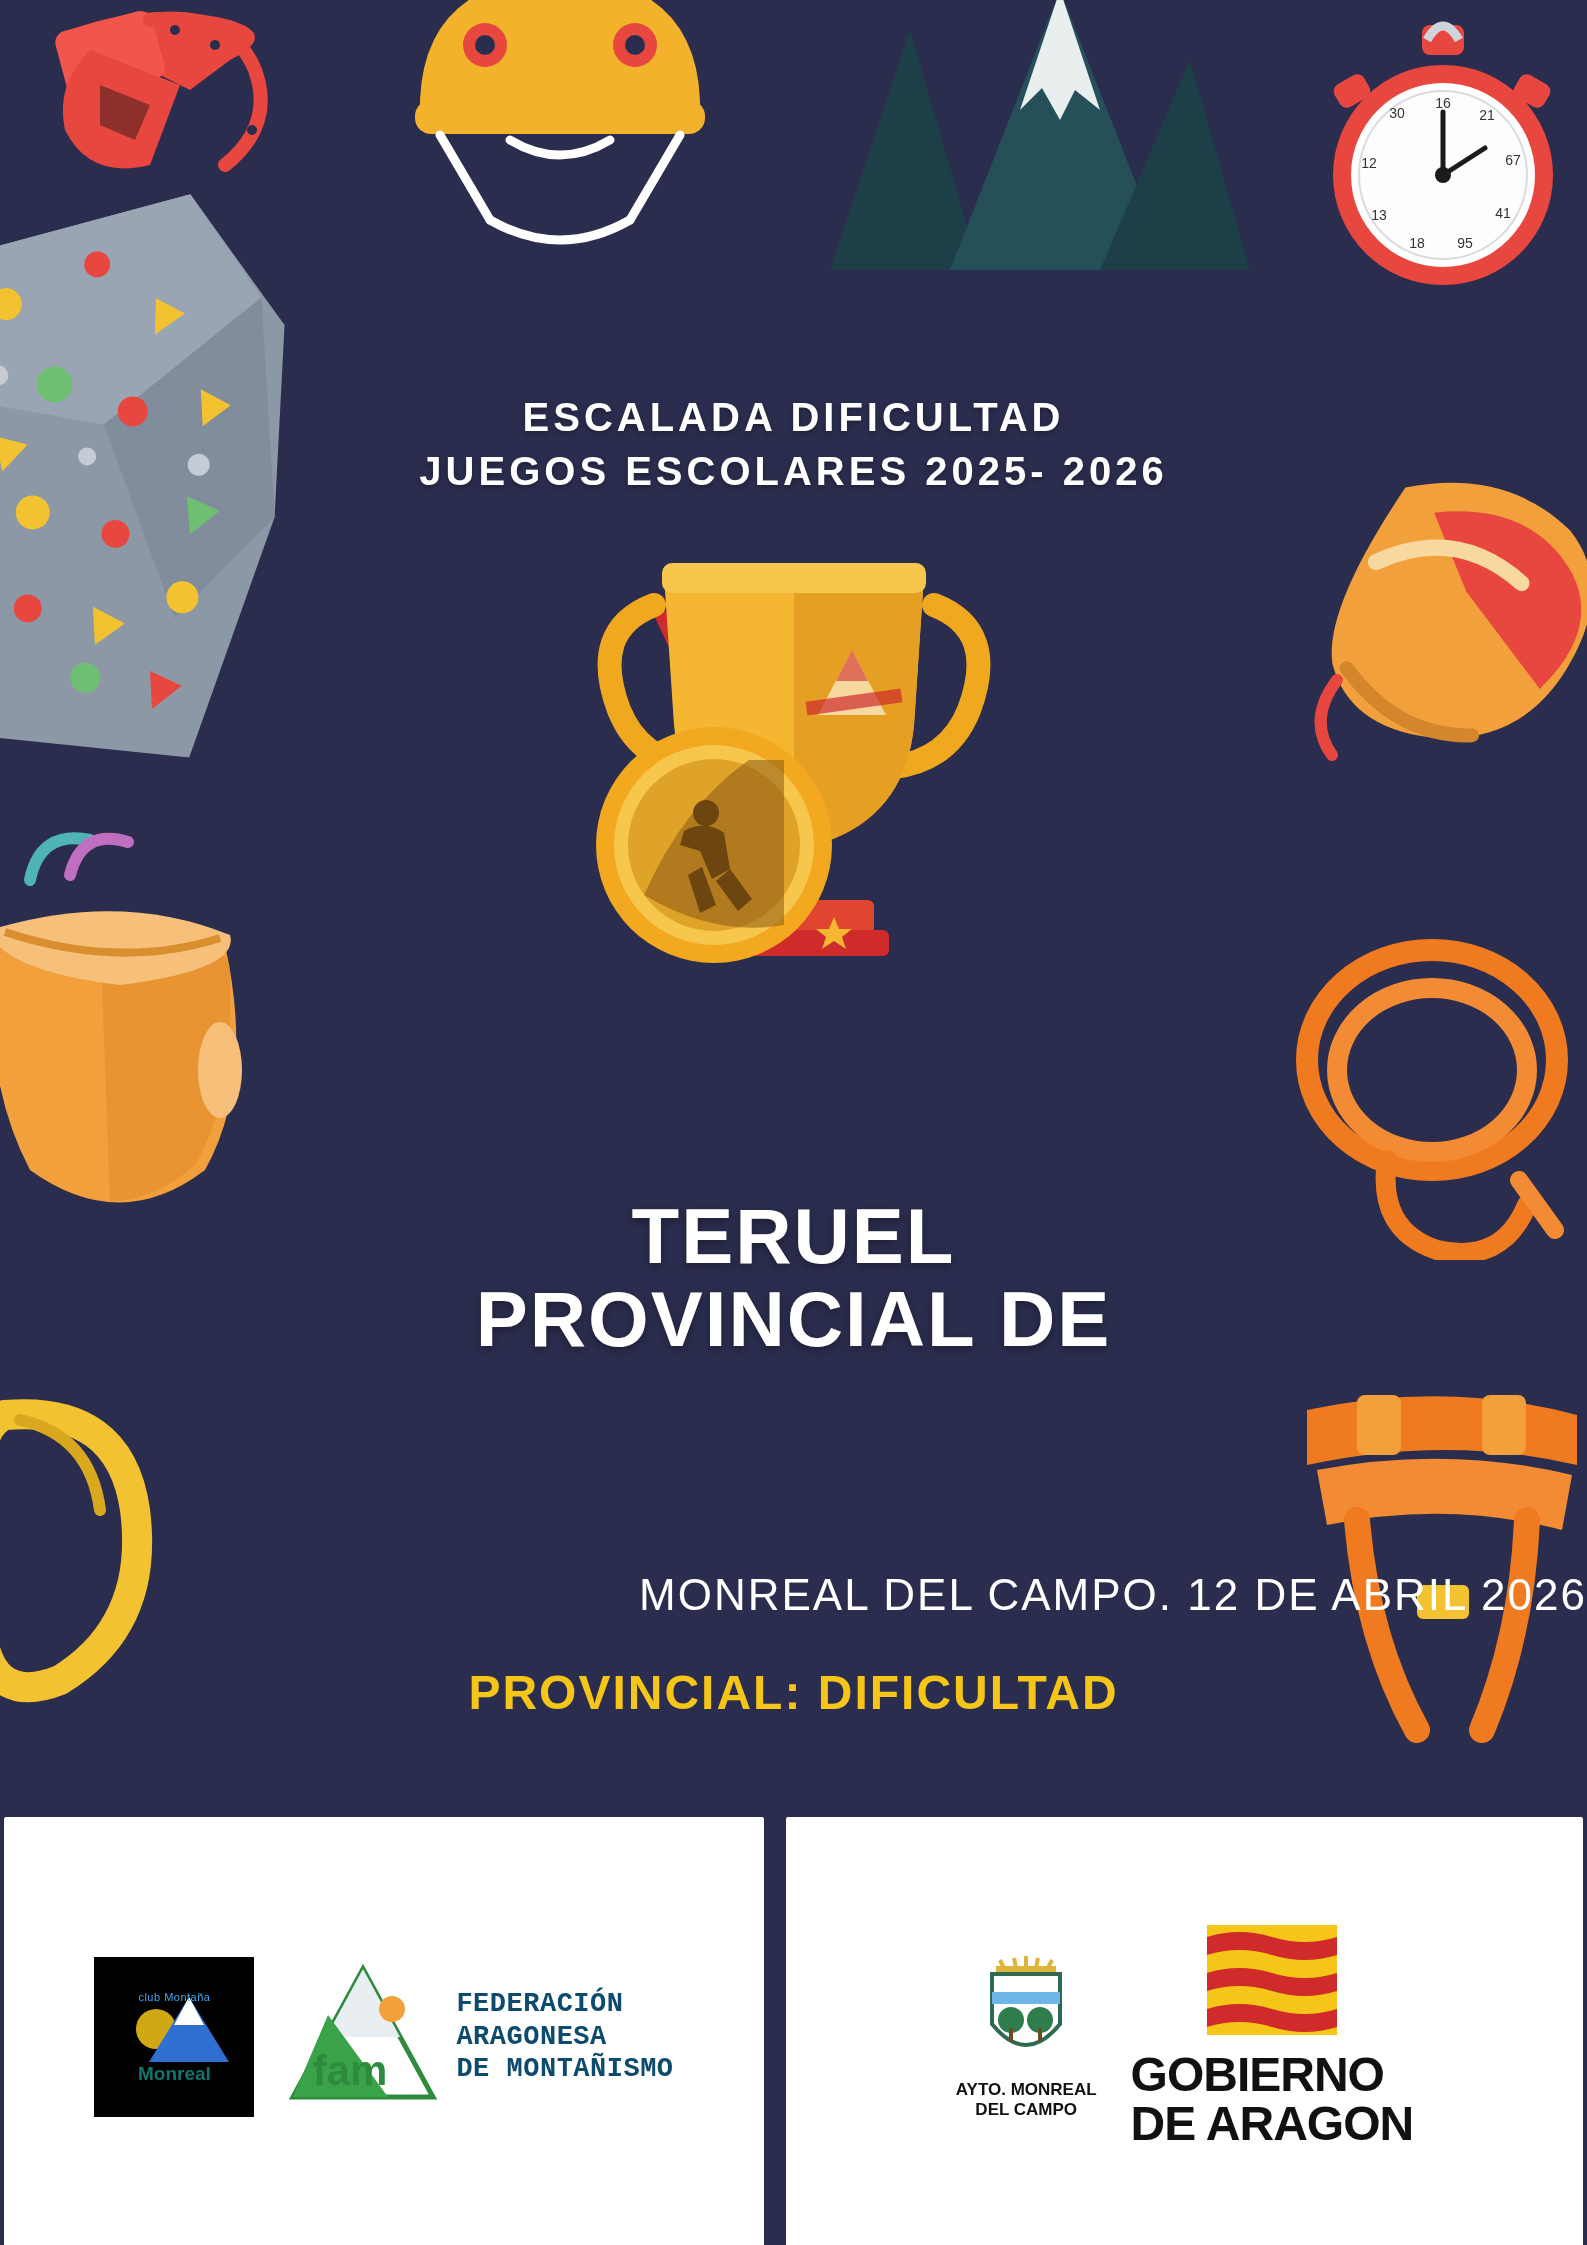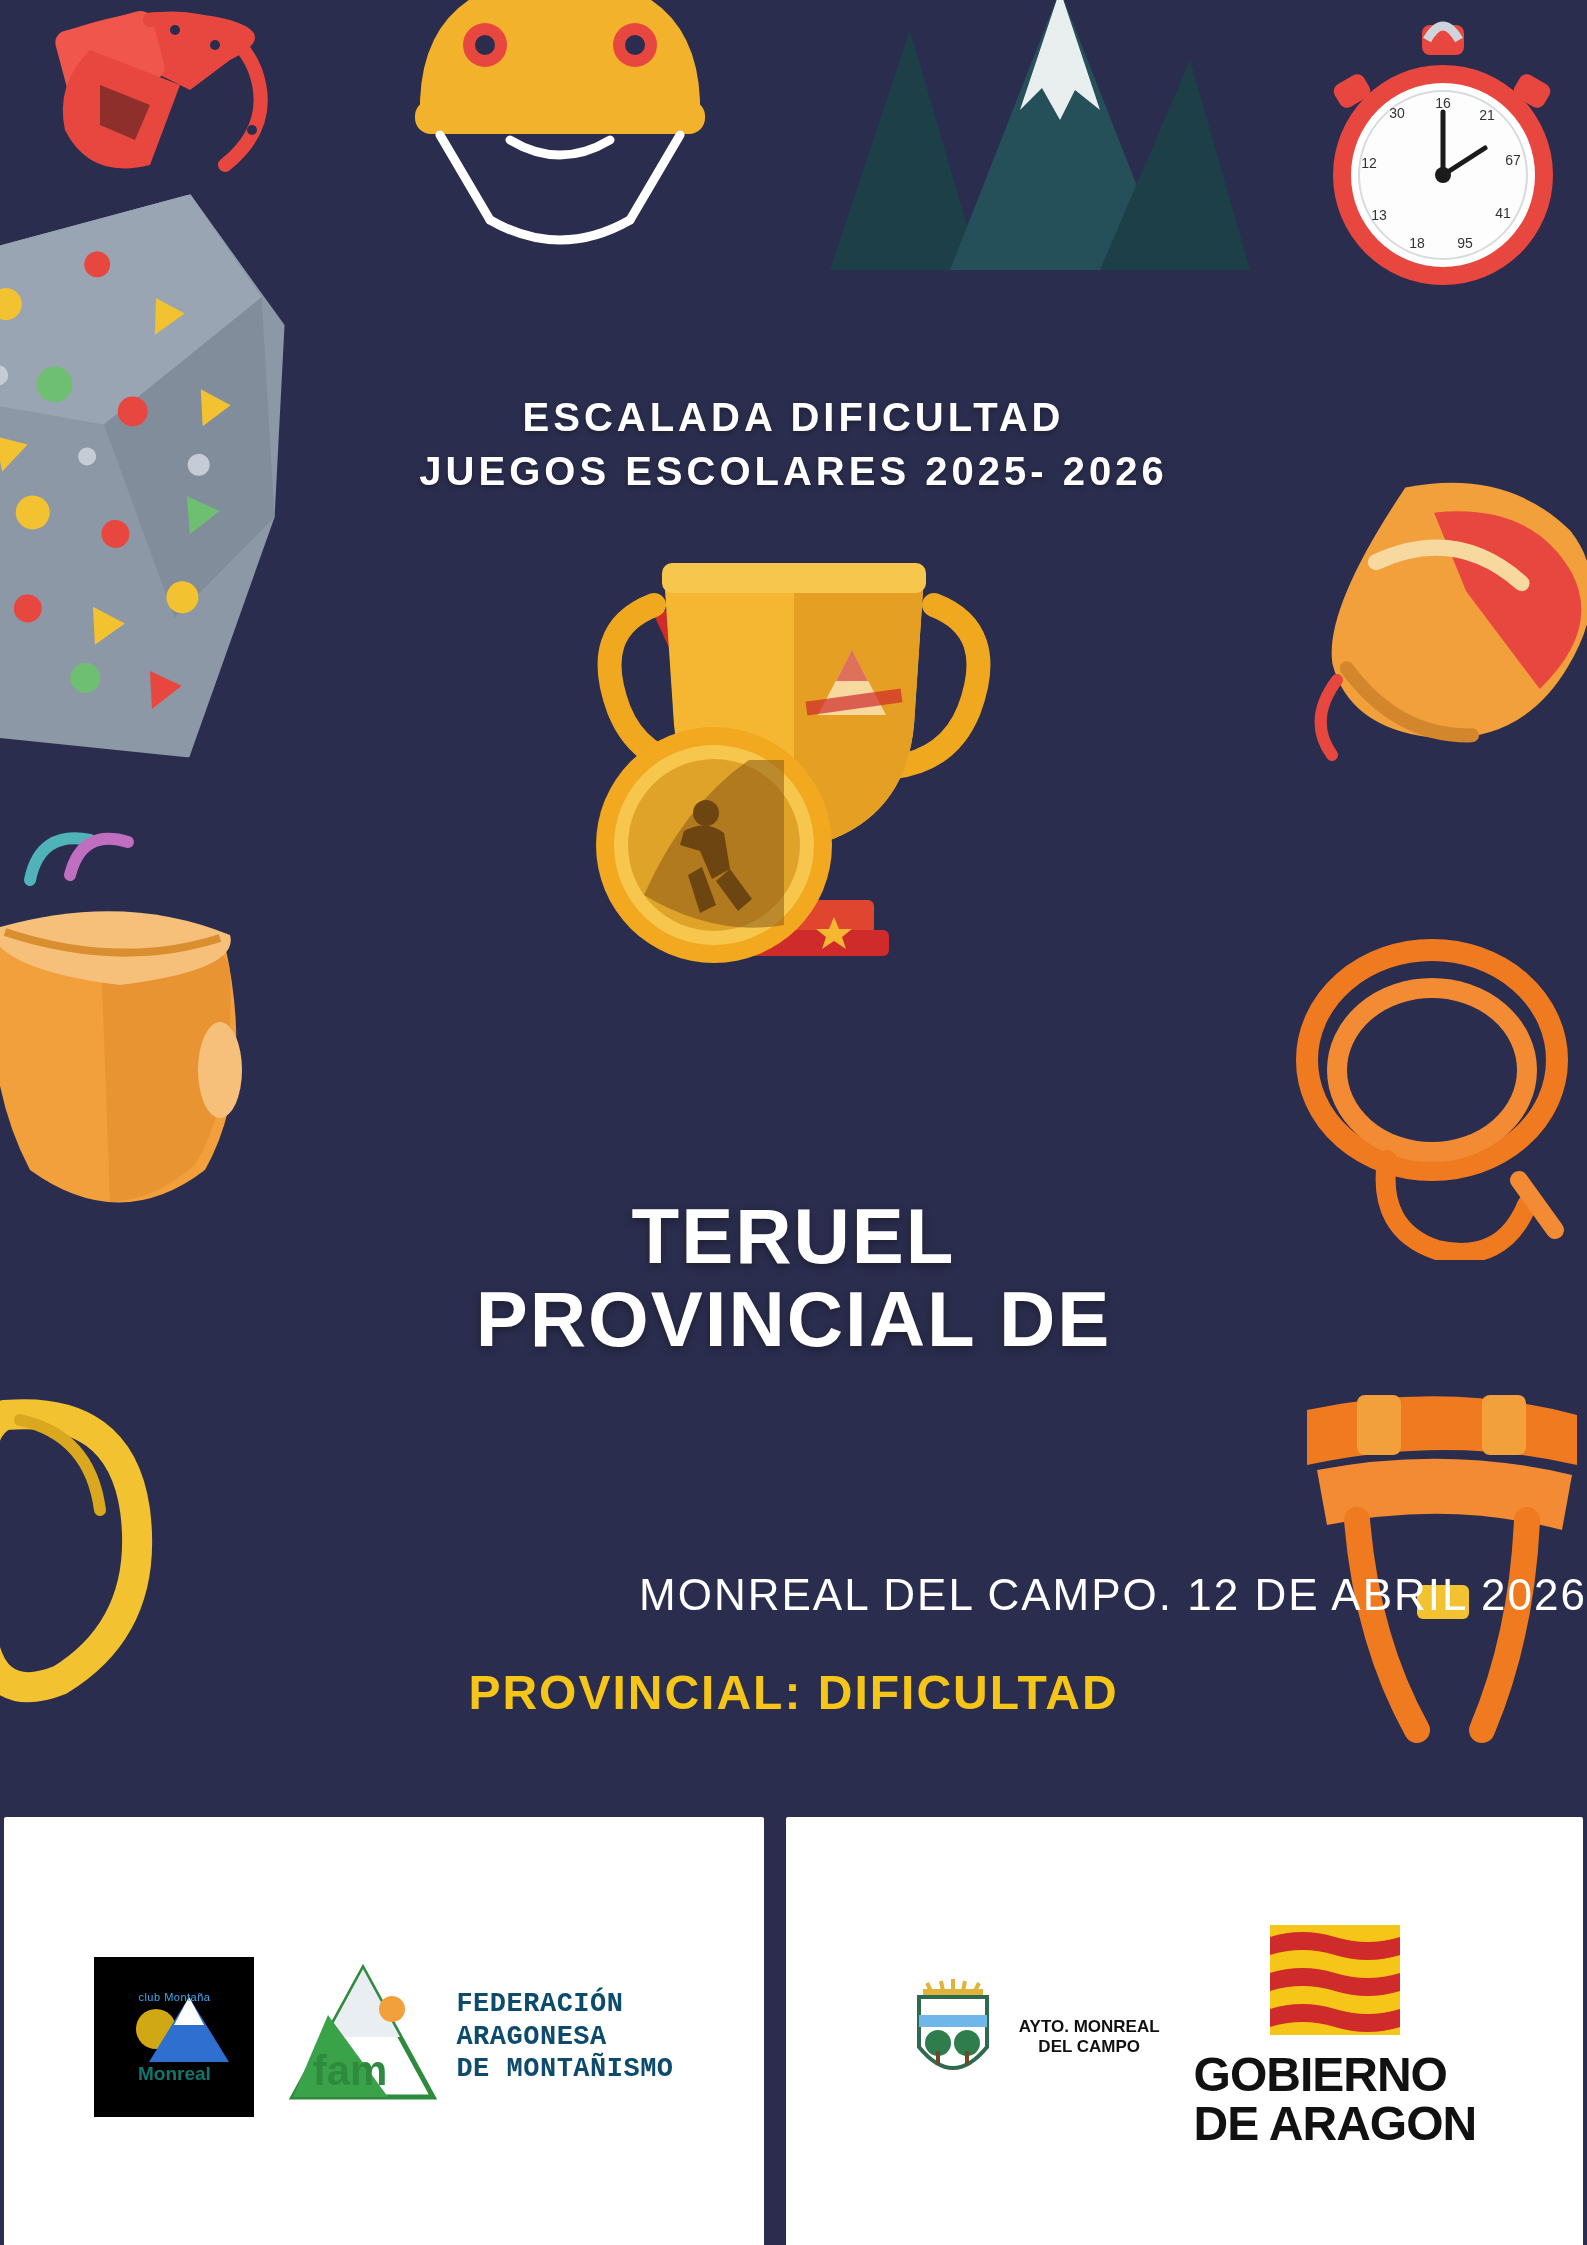--- a/index.html
+++ b/index.html
@@ -165,21 +165,21 @@
   .fam-text {
     color: #0c4a6e;
     font-weight: bold;
     font-size: 27px;
     line-height: 1.22;
     letter-spacing: .5px;
     font-family: Liberation Mono, monospace;
   }
 
   .ayto-block {
-    display: flex; flex-direction: row; align-items: center; gap: 6px;
+    display: flex; flex-direction: column; align-items: center; gap: 6px;
     flex: none;
   }
   .ayto-text {
     color: #111; font-weight: bold; font-size: 17px; text-align: center; line-height: 1.2;
   }
 
   .gobierno-block { display: flex; align-items: center; gap: 16px; flex-direction: column; }
   .gob-text {
     color: #111;
     font-weight: bold;

